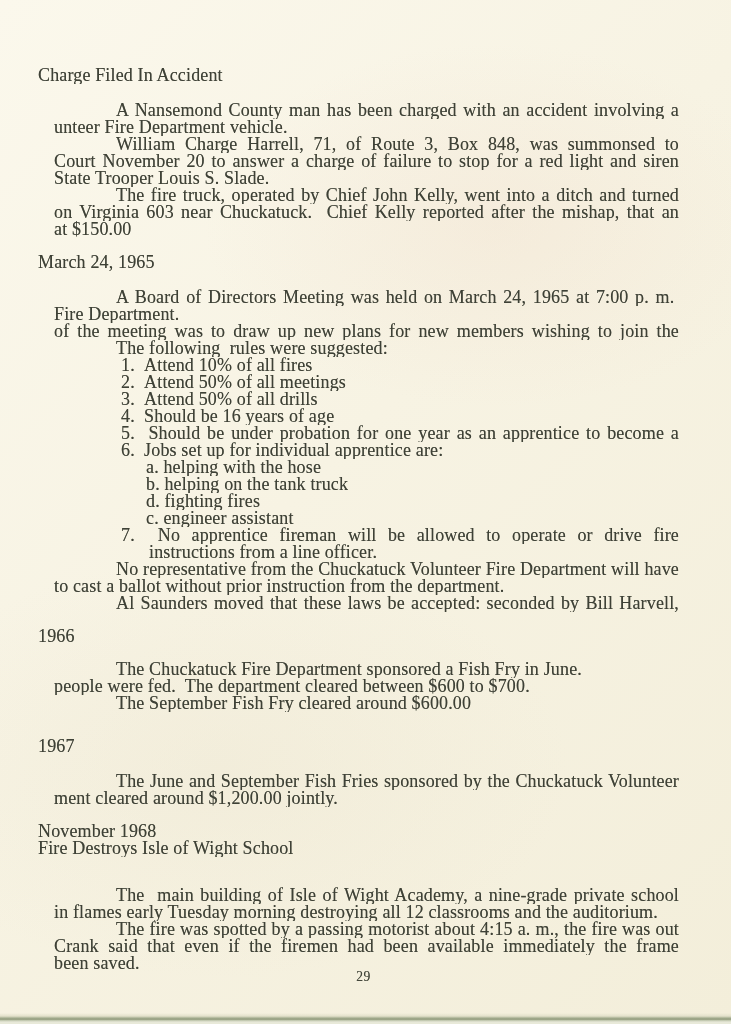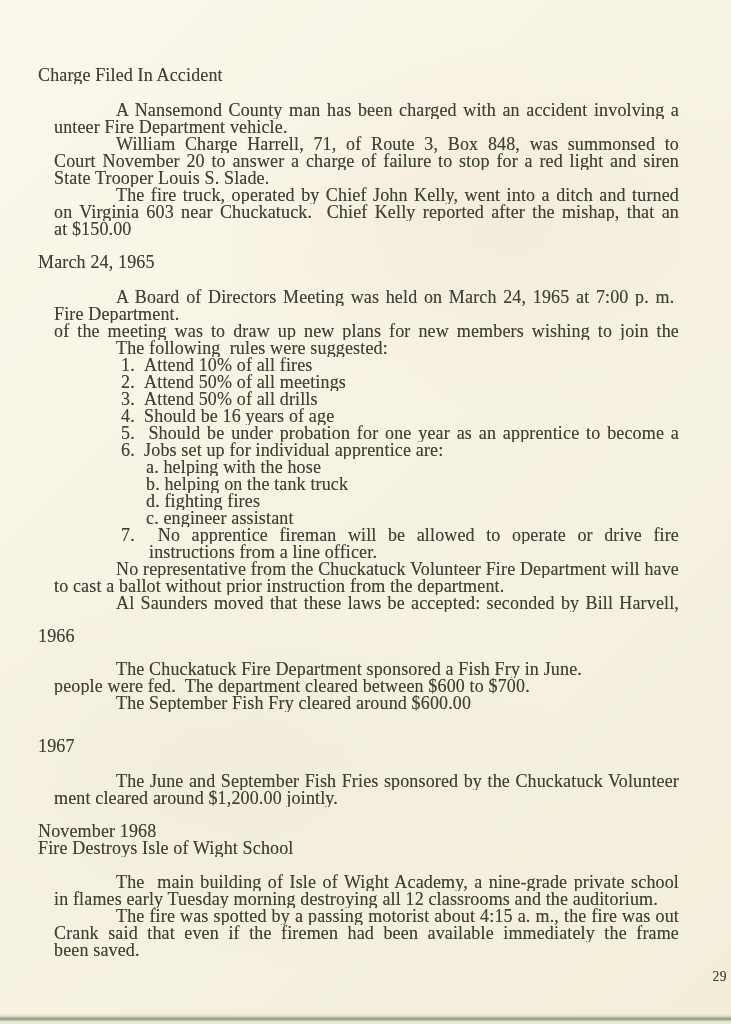--- a/index.html
+++ b/index.html
@@ -27,24 +27,24 @@
   .ind-none { padding-left:0; }
   .ind-para { padding-left:62px; }
   .ind-item { padding-left:67px; }
   .ind-sub  { padding-left:92px; }
   .ind-cont { padding-left:95px; }
   .just { text-align:justify; text-align-last:justify; white-space:normal; }
   .block { margin:16px; }
   .block.heading { margin:13px 0 18px 0; }
   .block[data-name="section-heading-1967"] { margin-top:26px; }
   .block[data-name="section-heading-1966"] { margin-top:15px; margin-bottom:12px; }
-  .block[data-name="section-heading-nov-1968"] { margin-bottom:17px; }
+  .block[data-name="section-heading-nov-1968"] { margin-bottom:30px; }
   .page-num {
     position:absolute; top:969px; left:0; width:727px;
-    text-align:right; font-size:13.6px; letter-spacing:0.5px;
+    text-align:center; font-size:13.6px; letter-spacing:0.5px;
     color:#44473b; text-shadow:0 0 0.5px rgba(62,65,54,0.55);
   }
   .bottom-edge {
     position:absolute; left:0; bottom:0; width:731px; height:11px;
     background:linear-gradient(to bottom,
       rgba(224,222,198,0) 0%,
       #e3e1cb 28%,
       #aab295 45%,
       #8f9879 56%,
       #c3c9b1 68%,

